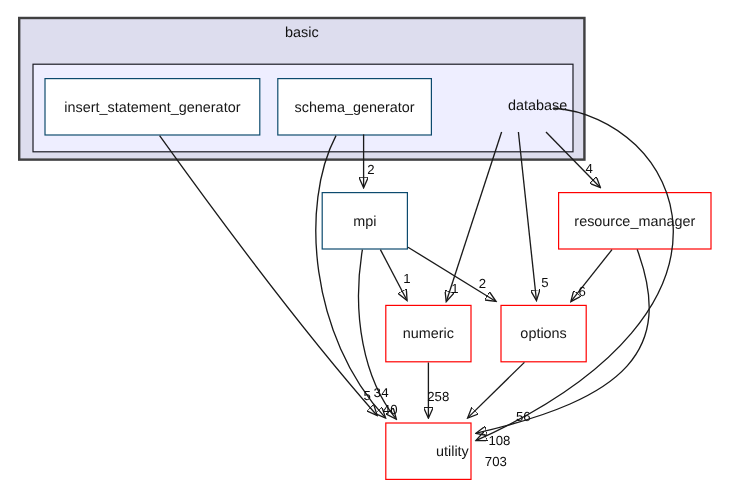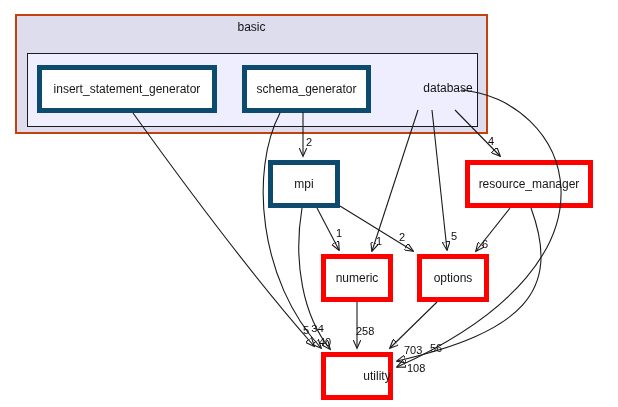--- a/index.html
+++ b/index.html
@@ -1,43 +1,43 @@
 <!DOCTYPE html>
 <html><head>
 <meta charset="utf-8">
 <style>
   html,body{margin:0;padding:0;background:#ffffff;}
   body{font-family:"Liberation Sans",sans-serif;}
   #canvas{position:relative;width:618px;height:407px;background:#ffffff;overflow:hidden;}
   .cluster{position:absolute;box-sizing:border-box;}
-  .cluster-outer{left:15px;top:14px;width:473px;height:120px;background:#ddddee;border:2px solid #c2410c;}
+  .cluster-outer{left:15px;top:14px;width:473px;height:120px;background:#ddddee;border:2px solid #404040;}
   .cluster-inner{position:absolute;left:10px;top:37px;width:451px;height:74px;background:#eeeeff;border:1px solid #1a1a22;box-sizing:border-box;}
   .cluster-title{position:absolute;left:0;top:4px;width:100%;text-align:center;font-size:12px;color:#111;}
-  .node{position:absolute;box-sizing:border-box;background:#ffffff;border:5px solid #0c4a6e;
+  .node{position:absolute;box-sizing:border-box;background:#ffffff;border:1px solid #0c4a6e;
         display:flex;align-items:center;justify-content:center;font-size:12px;color:#161616;
         cursor:pointer;}
   .node.red{border-color:#ff0000;}
   .dirlabel{position:absolute;font-size:12px;color:#111;text-align:center;cursor:pointer;margin-left:18px;}
   .elabel{position:absolute;font-size:11px;line-height:12px;color:#0d0d0d;white-space:pre;}
   svg.edges{position:absolute;left:0;top:0;pointer-events:none;}
   svg.edges path{fill:none;stroke:#1a1a1a;stroke-width:1.1;}
 </style>
 </head>
 <body>
 
 <div id="canvas">
 
   <div class="cluster cluster-outer">
     <div class="cluster-title">basic</div>
     <div class="cluster-inner"></div>
   </div>
 
   <div class="node" style="left:37px;top:65px;width:180px;height:48px;">insert_statement_generator</div>
 
-  <div class="node" style="left:242px;top:65px;width:129px;height:48px;">schema_generator</div>
+  <div class="node" style="left:231px;top:65px;width:129px;height:48px;">schema_generator</div>
 
   <div class="dirlabel" style="left:398px;top:81px;width:64px;">database</div>
 
   <div class="node" style="left:268px;top:160px;width:72px;height:48px;">mpi</div>
 
   <div class="node red" style="left:465px;top:160px;width:128px;height:48px;">resource_manager</div>
 
   <div class="node red" style="left:321px;top:254px;width:72px;height:48px;">numeric</div>
 
   <div class="node red" style="left:417px;top:254px;width:72px;height:48px;">options</div>
@@ -68,19 +68,19 @@
 
   <span class="elabel" style="left:306px;top:136px;">2</span>
   <span class="elabel" style="left:303px;top:324px;">5</span>
   <span class="elabel" style="left:311px;top:323px;font-family:Liberation Mono, monospace;">34</span>
   <span class="elabel" style="left:319px;top:336px;">40</span>
   <span class="elabel" style="left:336px;top:227px;">1</span>
   <span class="elabel" style="left:399px;top:231px;">2</span>
   <span class="elabel" style="left:376px;top:235px;">1</span>
   <span class="elabel" style="left:451px;top:230px;">5</span>
   <span class="elabel" style="left:488px;top:135px;">4</span>
-  <span class="elabel" style="left:404px;top:344px;">703</span>
+  <span class="elabel" style="left:404px;top:379px;">703</span>
   <span class="elabel" style="left:482px;top:238px;">6</span>
   <span class="elabel" style="left:407px;top:362px;">108</span>
   <span class="elabel" style="left:356px;top:325px;">258</span>
   <span class="elabel" style="left:394px;top:342px;margin-left:36px;">56</span>
 
 </div>
 
 </body></html>

